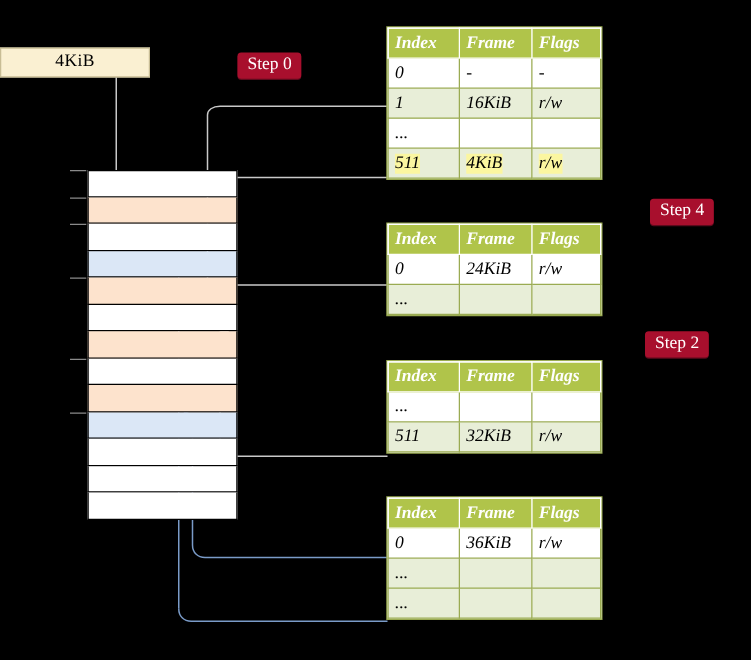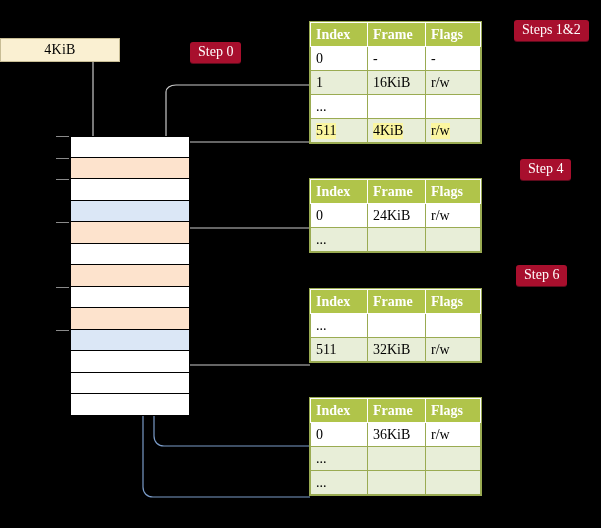--- a/index.html
+++ b/index.html
@@ -26,21 +26,21 @@
   .mrow.first{border-top:1px solid #000;}
   .mrow.orange{background:#fde3cd;}
   .mrow.blue{background:#dbe7f6;}
   .tick{position:absolute;left:56px;width:13px;height:0;
         border-top:1px solid #8a8a8a;}
 
   
   .ptable{position:absolute;border-collapse:collapse;background:#fff;
           box-shadow:0 0 0 1px #9aab52;}
   .ptable td,.ptable th{border:1px solid #9aab52;height:24px;box-sizing:border-box;
-          padding:0 5px;font-size:14px;text-align:left;font-weight:normal;}
+          padding:0 5px;font-size:14px;text-align:left;font-weight:normal;font-style:italic;}
   .ptable th{background:#b0c44a;color:#fff;font-weight:bold;border-color:#fff;
           font-size:14px;}
   .ptable .c-index{width:57px;}
   .ptable .c-frame{width:58px;}
   .ptable .c-flags{width:55px;}
   .ptable tr.alt td{background:#e8eed8;}
   .ptable td.hl span{background:#fbf6a0;}
   .cellw{display:inline-block;}
 </style>
 </head>
@@ -80,23 +80,22 @@
       <path d="M143,487 C143,493 147,497 153,497 L310,497"></path>
       <path d="M143,487 L143,212" marker-end="url(#ab)"></path>
     </g>
   </svg>
 
   <div class="vbox">
     <span>4KiB</span>
   </div>
 
   <div class="step" style="left:190px;top:42px;font-family:Liberation Serif, serif;">Step 0</div>
-  <div class="step" style="left:514px;top:20px;">Steps 1&amp;2</div>
   <div class="step" style="left:520px;top:159px;">Step 4</div>
-  <div class="step" style="left:516px;top:265px;">Step 6</div>
+  <div class="step" style="left:516px;top:265px;">Step 2</div>
 
   <div class="mem" id="mem">
       <div class="mrow first"></div>
       <div class="mrow orange"></div>
       <div class="mrow"></div>
       <div class="mrow blue"></div>
       <div class="mrow orange"></div>
       <div class="mrow"></div>
       <div class="mrow orange"></div>
       <div class="mrow"></div>

